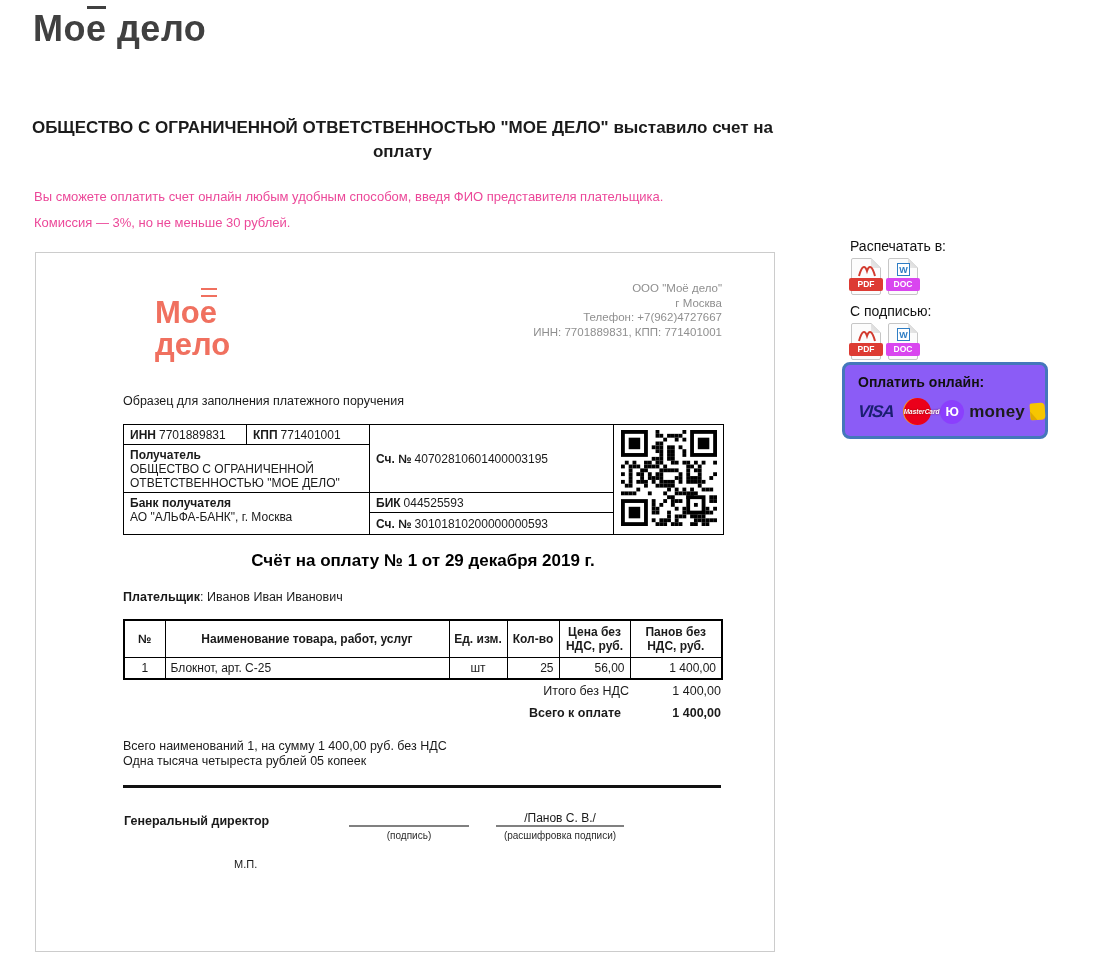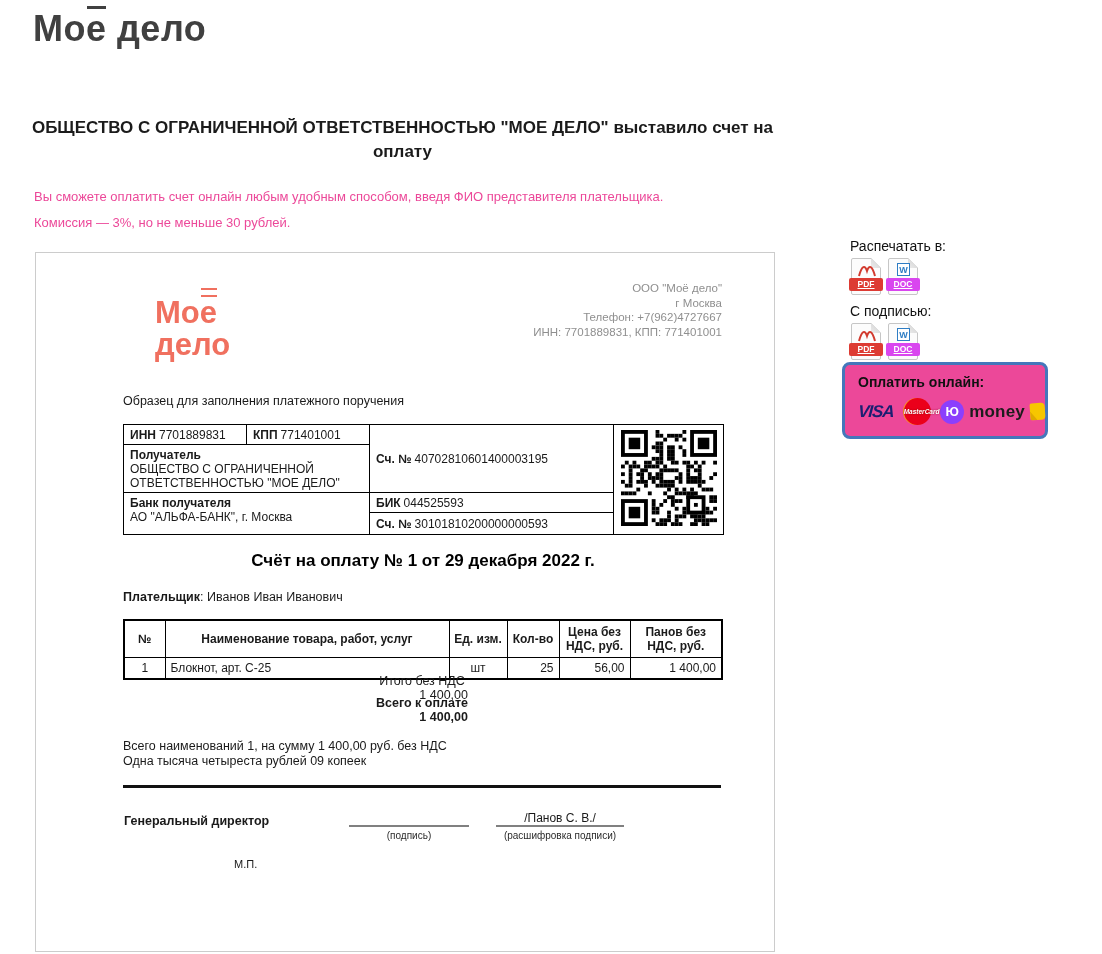--- a/index.html
+++ b/index.html
@@ -70,23 +70,23 @@
     border-collapse:collapse; table-layout:fixed; font-size:12px; color:#1a1a1a;
     border:2px solid #000;
   }
   .items-table th, .items-table td { border:1px solid #000; line-height:14px; }
   .items-table th { font-weight:bold; text-align:center; vertical-align:middle; padding:4px 3px; height:34px; }
   .items-table td { padding:3px 5px; height:21px; }
   .c { text-align:center; } .r { text-align:right; } .l { text-align:left;margin-left:48px; }
 
   
   .totals { position:absolute; left:87px; top:427px; width:598px; font-size:12.5px; }
-  .totals .trow { display:flex; justify-content:flex-end; align-items:center; height:22px;flex-direction:column; }
+  .totals .trow { display:flex; justify-content:flex-end; align-items:center; height:22px; }
   .totals .t-value { width:92px; text-align:right; }
-  .totals .bold { font-weight:bold; }
+  .totals .bold { font-weight:bold;gap:8px; }
 
   .summary { position:absolute; left:87px; top:486px; font-size:12.5px; line-height:15px; }
 
   .divider { position:absolute; left:87px; top:532px; width:598px; height:3px; background:#111; }
 
   
   .director-label { position:absolute; left:88px; top:561px; font-size:12.5px; font-weight:bold; }
   .sign-line1 { position:absolute; left:313px; top:572px; width:120px; border-bottom:2px solid #808080; }
   .sign-cap1  { position:absolute; left:303px; top:577px; width:140px; text-align:center; font-size:10px; color:#2b2b2b; }
   .sign-name  { position:absolute; left:460px; top:558px; width:128px; text-align:center; font-size:12px; }
@@ -100,30 +100,30 @@
   .lbl-signed { left:850px; top:303px; }
   .icon-row { position:absolute; display:flex; gap:7px; }
   .row-print  { left:851px; top:258px; }
   .row-signed { left:851px; top:323px; }
 
   .file-icon { position:relative; width:30px; height:37px; background:#fcfcfc;
     border:1px solid #c6c6c6; border-radius:2px; cursor:pointer; }
   .fold { position:absolute; top:-1px; right:-1px; width:10px; height:10px;
     background:linear-gradient(to bottom left, #ffffff 48%, #dcdcdc 48%, #ececec 100%); }
   .band { position:absolute; left:-3px; right:-3px; bottom:3px; height:13px;
-    color:#fff; font-size:8.5px; font-weight:bold; text-align:center; line-height:13px; border-radius:2px;text-decoration:underline; }
+    color:#fff; font-size:8.5px; font-weight:bold; text-align:center; line-height:13px; border-radius:2px; }
   .band-pdf { background:#dd3b33; }
   .band-doc { background:#d946ef; }
   .glyph-pdf { position:absolute; top:4px; left:5px; }
   .glyph-doc { position:absolute; top:4px; left:8px; width:13px; height:13px;
     border:1px solid #2e7dc4; background:#fff; color:#2e7dc4;
     font-size:9px; font-weight:bold; text-align:center; line-height:12px; }
 
   .pay-box { position:absolute; left:842px; top:362px; width:206px; height:77px;
-    border:3px solid #4477bb; border-radius:8px; background:#ec4899; }
+    border:3px solid #4477bb; border-radius:8px; background:#8b5cf6; }
   .pay-box .sb-label-in { margin:9px 0 0 13px; font-size:14px; font-weight:bold; color:#111; }
   .pay-logos { display:flex; align-items:center; gap:10px; margin:8px 0 0 13px; }
 
   .visa { font-size:17px; font-weight:bold; font-style:italic; letter-spacing:-1px;
     color:#1a1f71; transform:skewX(-4deg); }
   .mc { position:relative; width:44px; height:27px; }
   .mc .c1 { position:absolute; left:0; top:0; width:27px; height:27px; border-radius:50%; background:#eb001b; }
   .mc .c2 { position:absolute; right:0; top:0; width:27px; height:27px; border-radius:50%; background:#f79e1b; }
   .mc .mc-text { position:absolute; left:0; right:0; top:10px; text-align:center;
     font-size:6.5px; font-style:italic; font-weight:bold; color:#fff; z-index:2;
@@ -404,21 +404,21 @@
       <tr style="height:20px">
         <td colspan="2" rowspan="2" class="top"><b>Банк получателя</b><br><span>АО "АЛЬФА-БАНК", г. Москва</span></td>
         <td><b>БИК</b><span class="val">044525593</span></td>
       </tr>
       <tr style="height:22px">
         <td><b>Сч. №</b><span class="val">30101810200000000593</span></td>
       </tr>
     </tbody>
       </table>
 
-    <div class="inv-title">Счёт на оплату № 1 от 29 декабря 2022 г.</div>
+    <div class="inv-title">Счёт на оплату № 1 от 29 декабря 2019 г.</div>
 
     <div class="payer-line"><b>Плательщик</b><span>: </span><span>Иванов Иван Иванович</span></div>
 
     <table class="items-table">
       <colgroup>
           <col style="width:41px">
           <col style="width:284px">
           <col style="width:58px">
           <col style="width:52px">
           <col style="width:71px">
@@ -450,21 +450,21 @@
         <span class="t-value">1 400,00</span>
       </div>
       <div class="trow bold">
         <span class="t-label">Всего к оплате</span>
         <span class="t-value">1 400,00</span>
       </div>
     </div>
 
     <div class="summary">
       <div>Всего наименований 1, на сумму 1 400,00 руб. без НДС</div>
-      <div>Одна тысяча четыреста рублей 09 копеек</div>
+      <div>Одна тысяча четыреста рублей 05 копеек</div>
     </div>
 
     <div class="divider"></div>
 
     <div class="director-label">Генеральный директор</div>
     <div class="sign-line1"></div>
     <div class="sign-cap1">(подпись)</div>
     <div class="sign-name">/Панов С. В./</div>
     <div class="sign-line2"></div>
     <div class="sign-cap2">(расшифровка подписи)</div>

